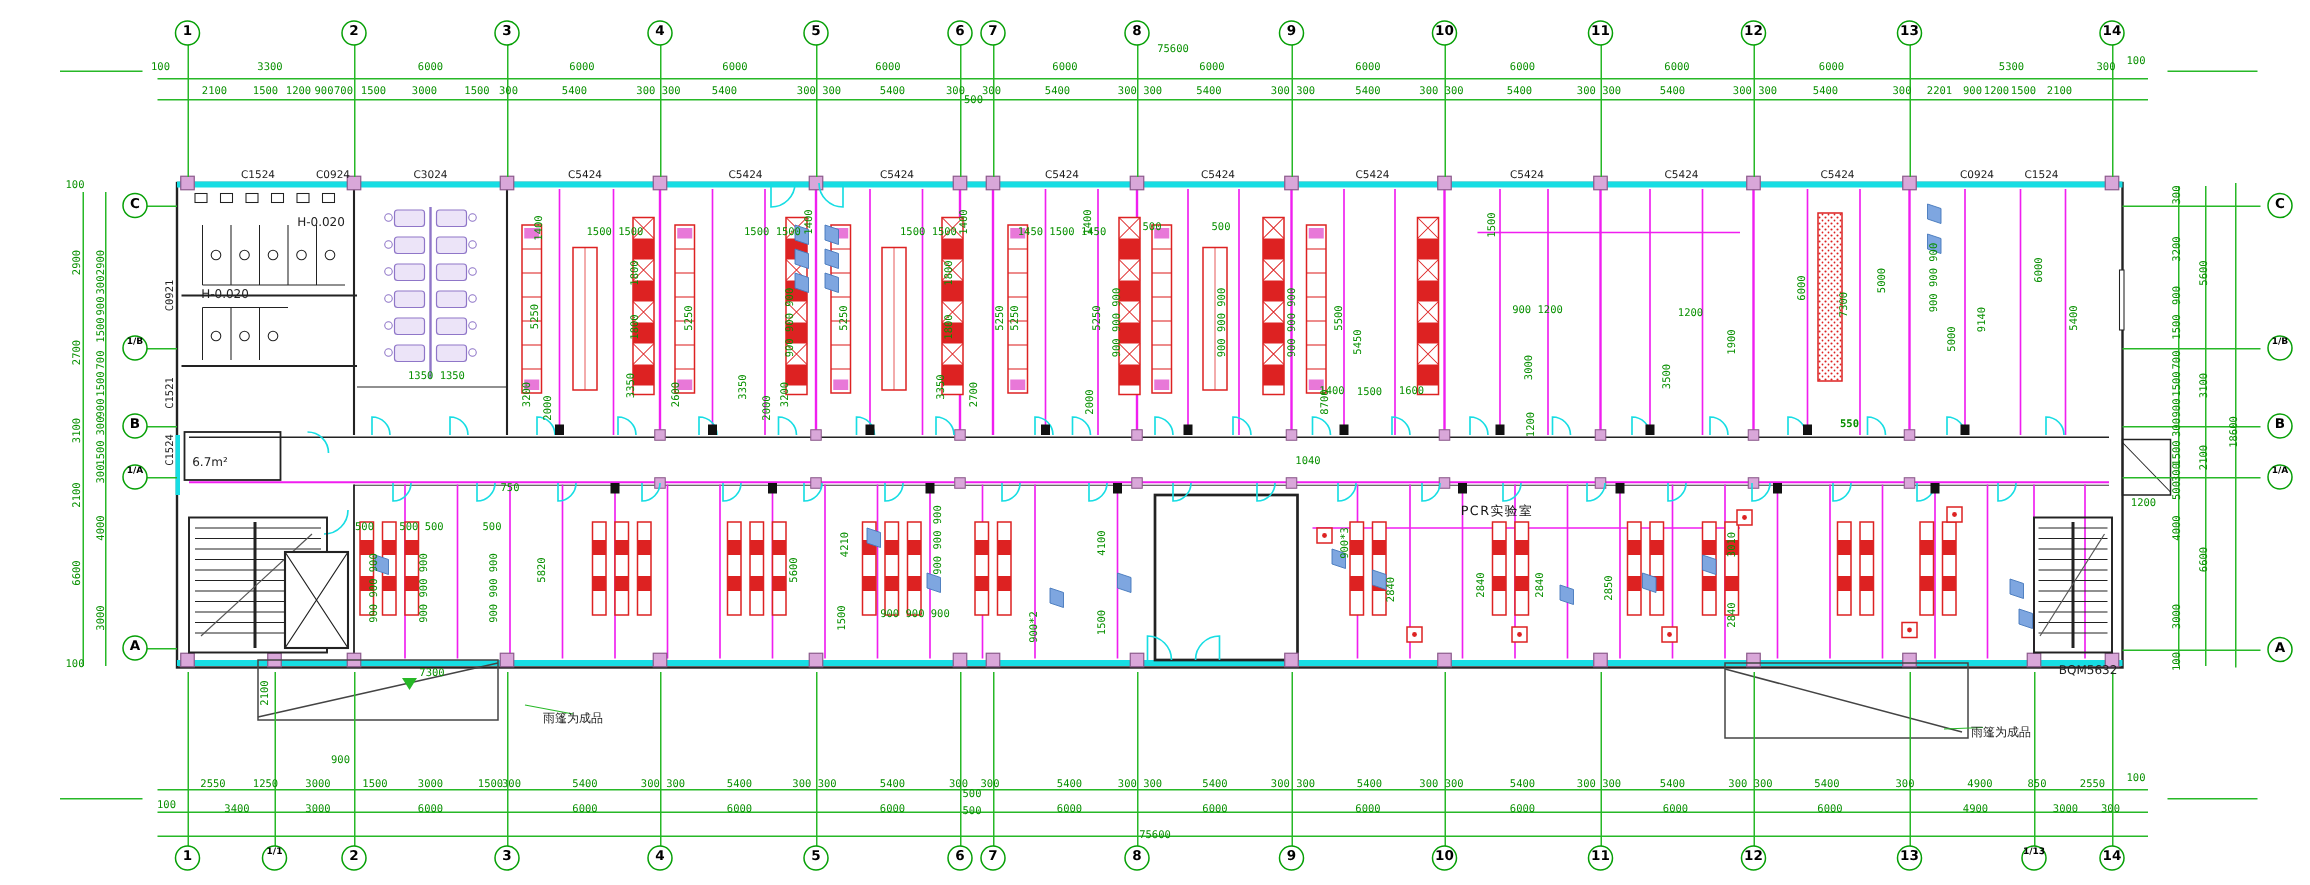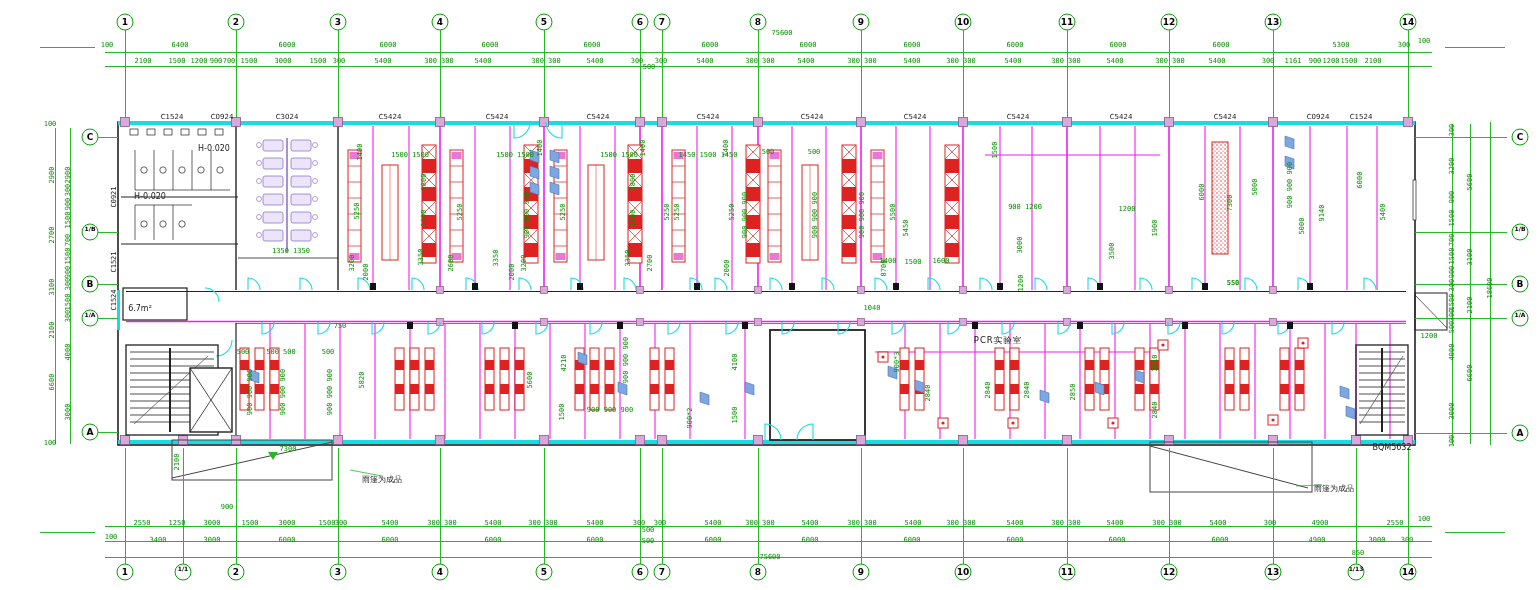--- a/index.html
+++ b/index.html
@@ -666,21 +666,21 @@
       <div class="bubble" style="left: 1520px; top: 137px;">C</div>
       <div class="gl" style="left: 1415px; top: 232px; width: 92px; height: 1px;"></div>
       <div class="bubble frac" style="left: 1520px; top: 232px;">1/B</div>
       <div class="gl" style="left: 1415px; top: 284px; width: 92px; height: 1px;"></div>
       <div class="bubble" style="left: 1520px; top: 284px;">B</div>
       <div class="gl" style="left: 1415px; top: 318px; width: 92px; height: 1px;"></div>
       <div class="bubble frac" style="left: 1520px; top: 318px;">1/A</div>
       <div class="gl" style="left: 1415px; top: 433px; width: 92px; height: 1px;"></div>
       <div class="bubble" style="left: 1520px; top: 433px;">A</div>
       <div class="lb g" style="left: 107px; top: 45px;">100</div>
-      <div class="lb g" style="left: 180px; top: 45px;">6400</div>
+      <div class="lb g" style="left: 180px; top: 45px;">3300</div>
       <div class="lb g" style="left: 287px; top: 45px;">6000</div>
       <div class="lb g" style="left: 388px; top: 45px;">6000</div>
       <div class="lb g" style="left: 490px; top: 45px;">6000</div>
       <div class="lb g" style="left: 592px; top: 45px;">6000</div>
       <div class="lb g" style="left: 710px; top: 45px;">6000</div>
       <div class="lb g" style="left: 808px; top: 45px;">6000</div>
       <div class="lb g" style="left: 912px; top: 45px;">6000</div>
       <div class="lb g" style="left: 1015px; top: 45px;">6000</div>
       <div class="lb g" style="left: 1118px; top: 45px;">6000</div>
       <div class="lb g" style="left: 1221px; top: 45px;">6000</div>
@@ -710,21 +710,21 @@
       <div class="lb g" style="left: 806px; top: 61px;">5400</div>
       <div class="lb g" style="left: 862px; top: 61px;">300 300</div>
       <div class="lb g" style="left: 912px; top: 61px;">5400</div>
       <div class="lb g" style="left: 961px; top: 61px;">300 300</div>
       <div class="lb g" style="left: 1013px; top: 61px;">5400</div>
       <div class="lb g" style="left: 1066px; top: 61px;">300 300</div>
       <div class="lb g" style="left: 1115px; top: 61px;">5400</div>
       <div class="lb g" style="left: 1170px; top: 61px;">300 300</div>
       <div class="lb g" style="left: 1217px; top: 61px;">5400</div>
       <div class="lb g" style="left: 1268px; top: 61px;">300</div>
-      <div class="lb g" style="left: 1293px; top: 61px;">1161</div>
+      <div class="lb g" style="left: 1293px; top: 61px;">2201</div>
       <div class="lb g" style="left: 1315px; top: 61px;">900</div>
       <div class="lb g" style="left: 1331px; top: 61px;">1200</div>
       <div class="lb g" style="left: 1349px; top: 61px;">1500</div>
       <div class="lb g" style="left: 1373px; top: 61px;">2100</div>
       <div class="lb g" style="left: 142px; top: 523px;">2550</div>
       <div class="lb g" style="left: 177px; top: 523px;">1250</div>
       <div class="lb g" style="left: 212px; top: 523px;">3000</div>
       <div class="lb g" style="left: 250px; top: 523px;">1500</div>
       <div class="lb g" style="left: 287px; top: 523px;">3000</div>
       <div class="lb g" style="left: 327px; top: 523px;">1500</div>
@@ -743,21 +743,21 @@
       <div class="lb g" style="left: 862px; top: 523px;">300 300</div>
       <div class="lb g" style="left: 913px; top: 523px;">5400</div>
       <div class="lb g" style="left: 961px; top: 523px;">300 300</div>
       <div class="lb g" style="left: 1015px; top: 523px;">5400</div>
       <div class="lb g" style="left: 1066px; top: 523px;">300 300</div>
       <div class="lb g" style="left: 1115px; top: 523px;">5400</div>
       <div class="lb g" style="left: 1167px; top: 523px;">300 300</div>
       <div class="lb g" style="left: 1218px; top: 523px;">5400</div>
       <div class="lb g" style="left: 1270px; top: 523px;">300</div>
       <div class="lb g" style="left: 1320px; top: 523px;">4900</div>
-      <div class="lb g" style="left: 1358px; top: 553px;">850</div>
+      <div class="lb g" style="left: 1358px; top: 523px;">850</div>
       <div class="lb g" style="left: 1395px; top: 523px;">2550</div>
       <div class="lb g" style="left: 1424px; top: 519px;">100</div>
       <div class="lb g" style="left: 111px; top: 537px;">100</div>
       <div class="lb g" style="left: 158px; top: 540px;">3400</div>
       <div class="lb g" style="left: 212px; top: 540px;">3000</div>
       <div class="lb g" style="left: 287px; top: 540px;">6000</div>
       <div class="lb g" style="left: 390px; top: 540px;">6000</div>
       <div class="lb g" style="left: 493px; top: 540px;">6000</div>
       <div class="lb g" style="left: 595px; top: 540px;">6000</div>
       <div class="lb g" style="left: 648px; top: 541px;">500</div>

